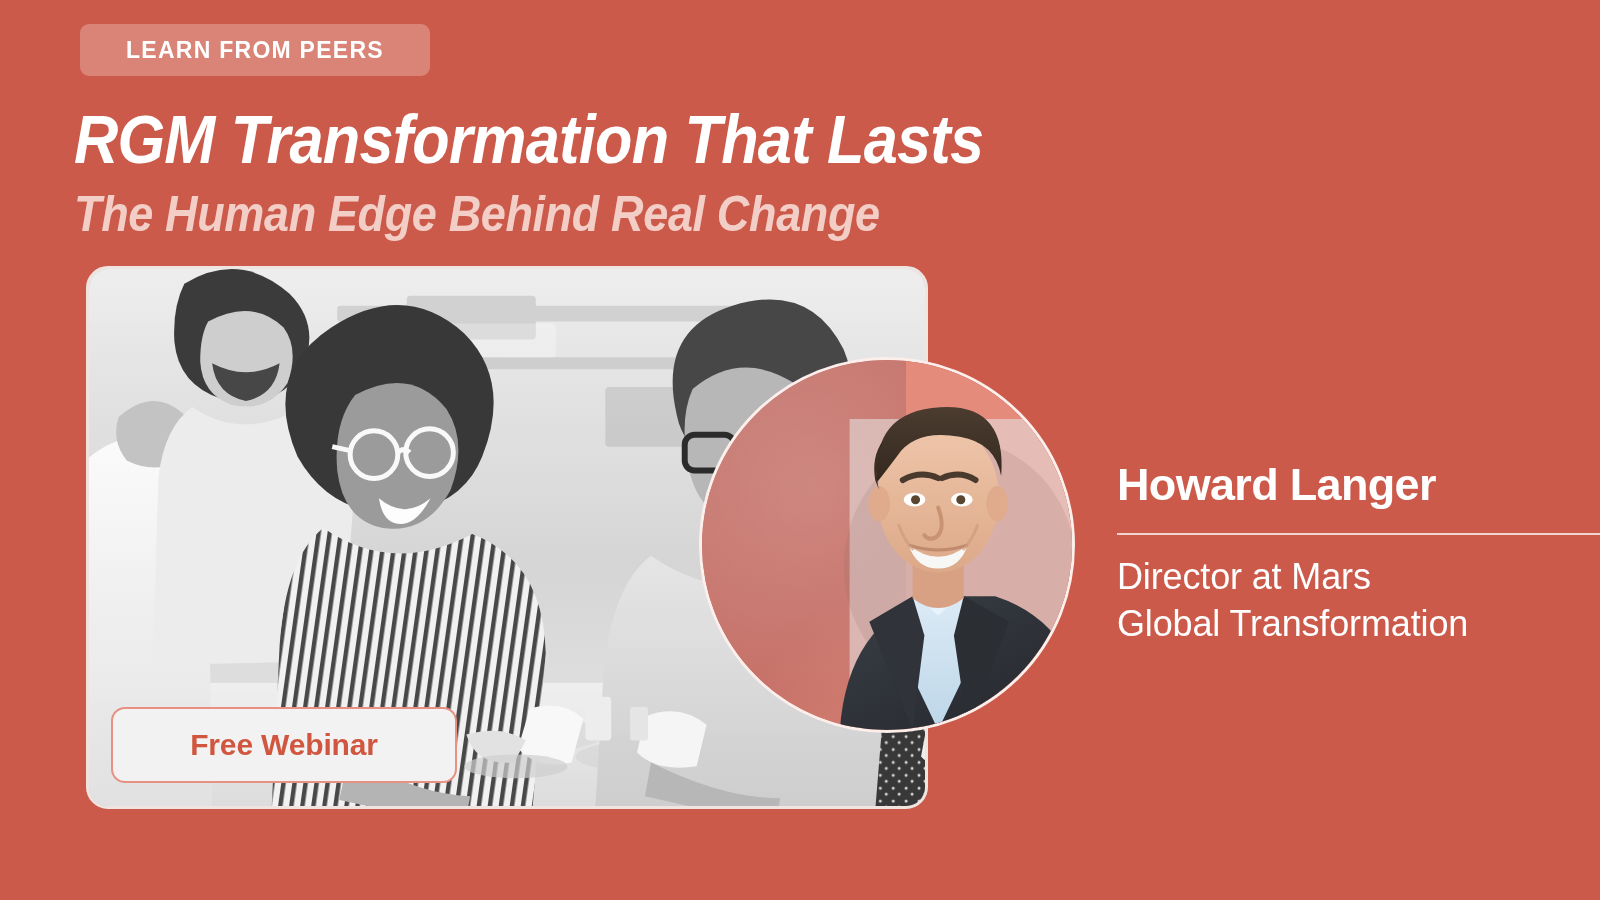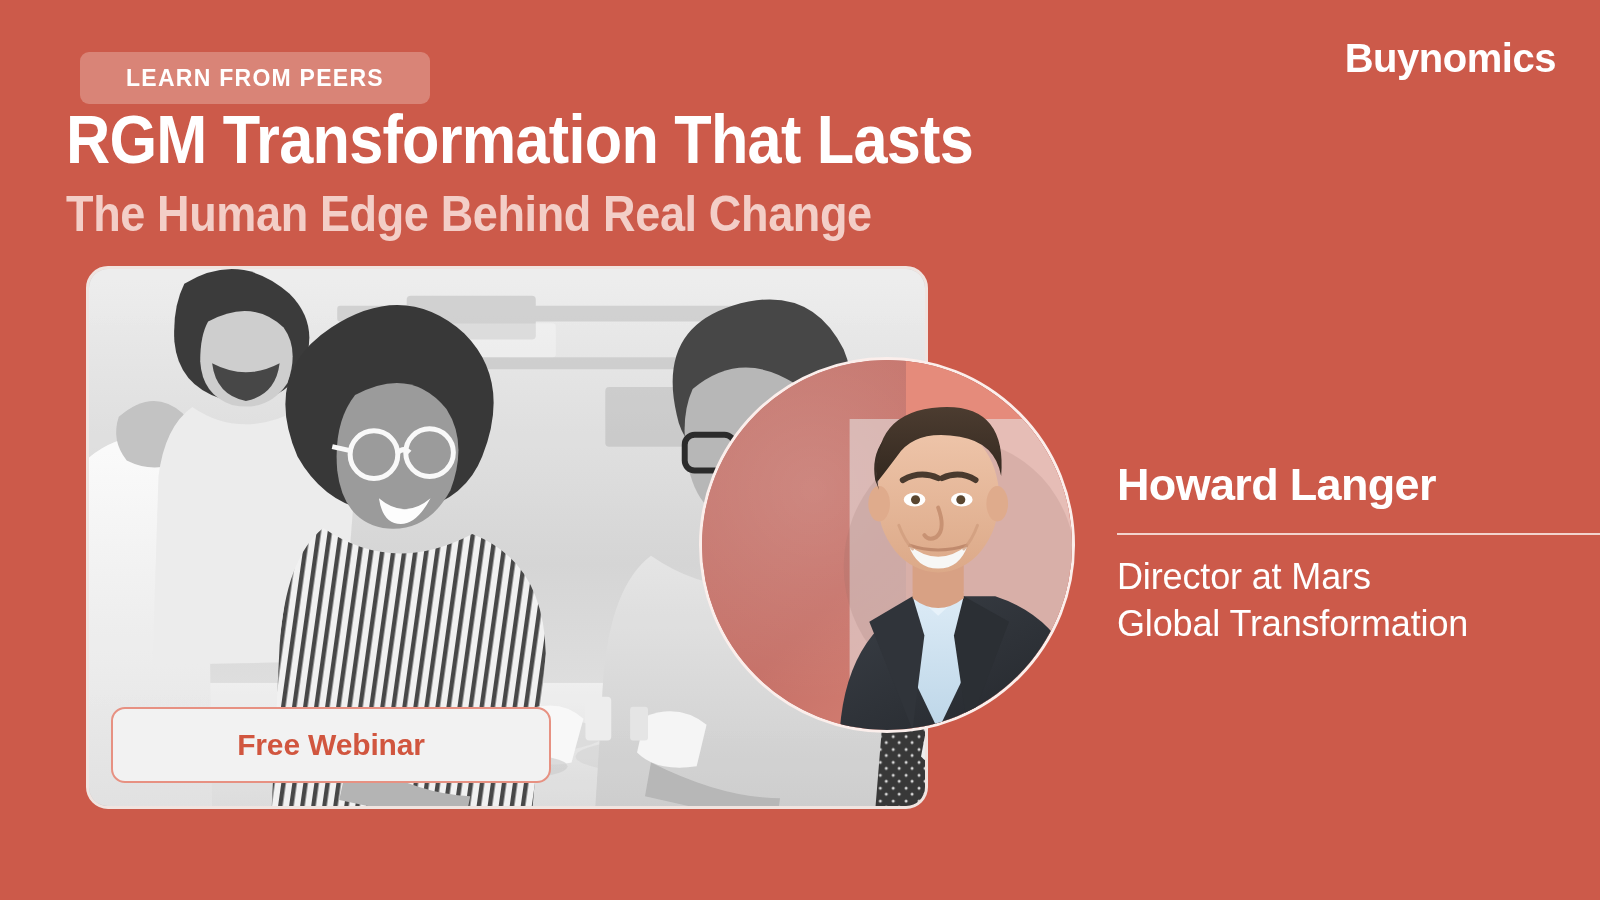--- a/index.html
+++ b/index.html
@@ -17,21 +17,21 @@
     background: #CC5A4A;
     overflow: hidden;
     font-family: "Liberation Sans", sans-serif;
     -webkit-font-smoothing: antialiased;
   }
 
   
   .badge {
     position: absolute;
     left: 80px;
-    top: 52px;
+    top: 24px;
     height: 52px;
     padding: 0 46px;
     display: flex;
     align-items: center;
     justify-content: center;
     background: #D98477;
     border-radius: 9px;
   }
   .badge-label {
     color: #ffffff;
@@ -51,23 +51,24 @@
     font-size: 40px;
     font-weight: 700;
     letter-spacing: -0.012em;
     line-height: 1;
     white-space: nowrap;
   }
 
   
   .headline {
     position: absolute;
-    left: 66px;
+    left: 74px;
     top: 104px;
     width: 1260px;
+    font-style: italic;
   }
   .headline-title {
     color: #ffffff;
     font-size: 68px;
     font-weight: 700;
     line-height: 1.03;
     letter-spacing: -0.012em;
     margin: 0;
     transform: scaleX(0.90);
     transform-origin: left center;
@@ -109,21 +110,21 @@
       linear-gradient(to bottom, rgba(255,255,255,0) 72%, rgba(236,236,236,0.95) 86%, #e9e9e9 100%),
       linear-gradient(to bottom, #cfcfcf 0%, #c2c2c2 45%, #d6d6d6 100%);
   }
   .photo svg { position: absolute; inset: 0; width: 100%; height: 100%; display: block; }
 
   
   .free-webinar-btn {
     position: absolute;
     left: 108px;
     top: 704px;
-    width: 440px;
+    width: 346px;
     height: 76px;
     border-radius: 14px;
     background: #F2F2F2;
     border: 2px solid #E79182;
     display: flex;
     align-items: center;
     justify-content: center;
   }
   .free-webinar-label {
     color: #D1563F;
@@ -196,21 +197,20 @@
 </style>
 </head>
 <body>
 
 <div class="banner">
 
   <div class="badge">
     <span class="badge-label">LEARN FROM PEERS</span>
   </div>
 
-  <div class="logo">Buynomics</div>
 
   <div class="headline">
     <h1 class="headline-title">RGM Transformation That Lasts</h1>
     <h2 class="headline-subtitle">The Human Edge Behind Real Change</h2>
   </div>
 
   <div class="image-card">
     <div class="photo">
       <svg viewBox="0 0 842 543" preserveAspectRatio="xMidYMid slice" aria-hidden="true">
         <defs>

